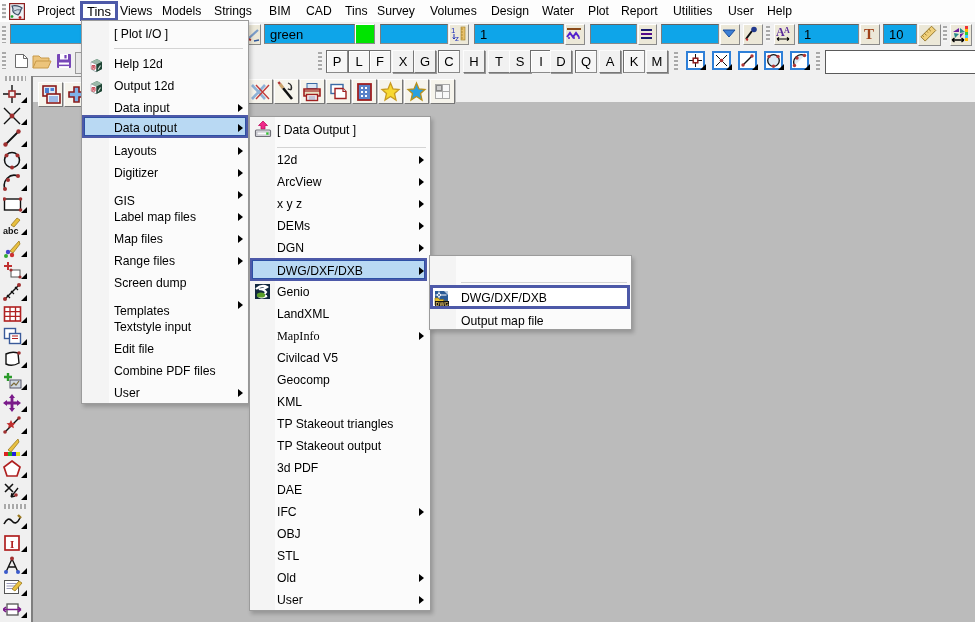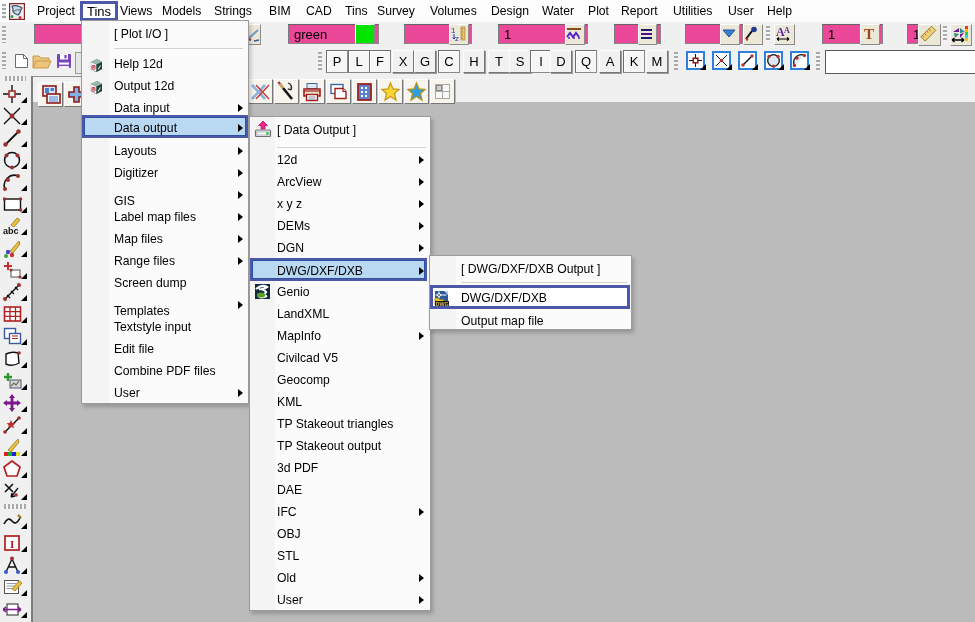--- a/index.html
+++ b/index.html
@@ -7,21 +7,21 @@
  font-family:"Liberation Sans",sans-serif;font-size:13px;color:#000;}
 .abs{position:absolute;}
 #menubar{left:0;top:0;width:975px;height:22px;background:#fdfdfd;}
 .mitem{position:absolute;top:0;height:22px;line-height:22px;white-space:nowrap;font-size:12.2px;}
 #filebox{position:absolute;left:80px;top:1px;width:32px;height:14px;border:3px solid #4d59a8;background:#fff;text-align:center;line-height:15px;}
 #row2{left:0;top:22px;width:975px;height:26px;background:#f0f0f0;}
 #row3{left:0;top:48px;width:975px;height:28px;background:#f0f0f0;}
 #row4{left:0;top:76px;width:975px;height:26px;background:#f0f0f0;}
 #canvas{left:0;top:102px;width:975px;height:520px;background:#bbbbbb;}
 #lefttb{left:0;top:76px;width:31px;height:546px;background:#f0f0f0;border-right:2px solid #7e7e7e;}
-.tbx{position:absolute;background:#ec4899;border:1px solid #898989;border-top-color:#636363;border-left-color:#7c7c7c;margin-left:24px;}
+.tbx{position:absolute;background:#0ea5e9;border:1px solid #898989;border-top-color:#636363;border-left-color:#7c7c7c;}
 .tbx span{display:block;padding-left:5px;line-height:19px;}
 .bbtn{position:absolute;background:#ece8d8;border:1px solid #9c9c9c;border-top-color:#fff;border-left-color:#fdfdfd;border-bottom-color:#8a8a8a;border-right-color:#8a8a8a;}
 .grip{position:absolute;width:4px;background:repeating-linear-gradient(180deg,#a9a9a9 0 2px,#f4f4f4 2px 4px);}
 .hgrip{position:absolute;height:5px;background:repeating-linear-gradient(90deg,#a9a9a9 0 2px,#f4f4f4 2px 4px);}
 .snap{position:absolute;top:50px;width:20px;height:21px;text-align:center;line-height:21px;font-size:13px;}
 .snap.up{background:#f1f1f1;border:1px solid #777;border-top-color:#fcfcfc;border-left-color:#fcfcfc;box-shadow:1px 1px 0 #999;}
 .snap.dn{background:#f6f6f6;border:1px solid #8a8a8a;border-top-color:#6e6e6e;border-left-color:#6e6e6e;box-shadow:1px 1px 0 #fff inset;}
 .b4{position:absolute;top:79px;width:23px;height:23px;background:#f6f4ec;border:1px solid #9a9a9a;border-top-color:#fdfdfd;border-left-color:#fdfdfd;border-bottom-color:#777;border-right-color:#777;box-shadow:1px 1px 0 #bbb;}
 .bluebtn{position:absolute;top:51px;width:15px;height:15px;background:#fff;border:2px solid #2f80d8;}
 .menu{position:absolute;background:#fbfbfb;border:1px solid #9b9b9b;box-shadow:2px 3px 4px rgba(0,0,0,0.2);}
@@ -542,42 +542,41 @@
  <div class="hl" style="left:0px;top:141px;width:173px;height:19px;"></div>
  <div class="mi" style="left:27px;top:143px;z-index:3;">DWG/DXF/DXB</div>
  <div class="arr" style="left:169px;top:150px;z-index:3;"></div>
  <svg class="abs" style="left:4px;top:166px" width="17" height="17" viewBox="0 0 17 17">
   <rect x="1" y="1" width="15" height="15" fill="#12283e"></rect>
   <path d="M2 6 Q8 1 13 4 Q9 7 5 6 Q10 6 12 9 Q8 14 13 13 Q6 16 4 12" fill="none" stroke="#fff" stroke-width="2.2"></path>
   <ellipse cx="7" cy="12" rx="4.2" ry="2.6" fill="#5a9e28"></ellipse>
  </svg>
  <div class="mi" style="left:27px;top:164px;">Genio</div>
  <div class="mi" style="left:27px;top:186px;">LandXML</div>
- <div class="mi" style="left:27px;top:208px;">MapInfo</div>
+ <div class="mi" style="left:27px;top:208px;font-family:Liberation Serif, serif;">MapInfo</div>
  <div class="arr" style="left:169px;top:215px;"></div>
  <div class="mi" style="left:27px;top:230px;">Civilcad V5</div>
  <div class="mi" style="left:27px;top:252px;">Geocomp</div>
  <div class="mi" style="left:27px;top:274px;">KML</div>
  <div class="mi" style="left:27px;top:296px;">TP Stakeout triangles</div>
  <div class="mi" style="left:27px;top:318px;">TP Stakeout output</div>
  <div class="mi" style="left:27px;top:340px;">3d PDF</div>
  <div class="mi" style="left:27px;top:362px;">DAE</div>
  <div class="mi" style="left:27px;top:384px;">IFC</div>
  <div class="arr" style="left:169px;top:391px;"></div>
  <div class="mi" style="left:27px;top:406px;">OBJ</div>
  <div class="mi" style="left:27px;top:428px;">STL</div>
  <div class="mi" style="left:27px;top:450px;">Old</div>
  <div class="arr" style="left:169px;top:457px;"></div>
  <div class="mi" style="left:27px;top:472px;">User</div>
  <div class="arr" style="left:169px;top:479px;"></div>
 </div>
 
 <div class="menu" style="left:429px;top:255px;width:201px;height:73px;z-index:12;">
  <div class="gutter" style="width:26px;"></div>
- <div class="mi" style="left:31px;top:2px;">[ DWG/DXF/DXB Output ]</div>
  <div class="msep" style="left:31px;top:26px;right:4px;"></div>
  <div class="abs" style="left:0px;top:29px;width:194px;height:18px;background:#fff;border:3px solid #4d59a8;"></div>
  <svg class="abs" style="left:4px;top:34px;z-index:3" width="16" height="16" viewBox="0 0 16 16">
   <rect x="1" y="1" width="13" height="11" fill="#2a5a96"></rect>
   <path d="M10 1 L14 1 L14 5 Z" fill="#b8cce0"></path>
   <path d="M5 1.5 v7 M1.5 5 h11" stroke="#fff" stroke-width="1.1"></path>
   <circle cx="5" cy="5" r="1.5" fill="#2a5a96" stroke="#fff"></circle>
   <path d="M1 8 h3 l1.5 1.5 h4 l0 1.5 h3 v4 h-11.5 Z" fill="#e8c02a" stroke="#9a7a10" stroke-width="0.7"></path>
   <rect x="1" y="11" width="14" height="5" fill="#111"></rect>
   <text x="1.6" y="15.6" font-size="5.4" font-weight="bold" fill="#d8b860" font-family="Liberation Sans">DWG</text>

